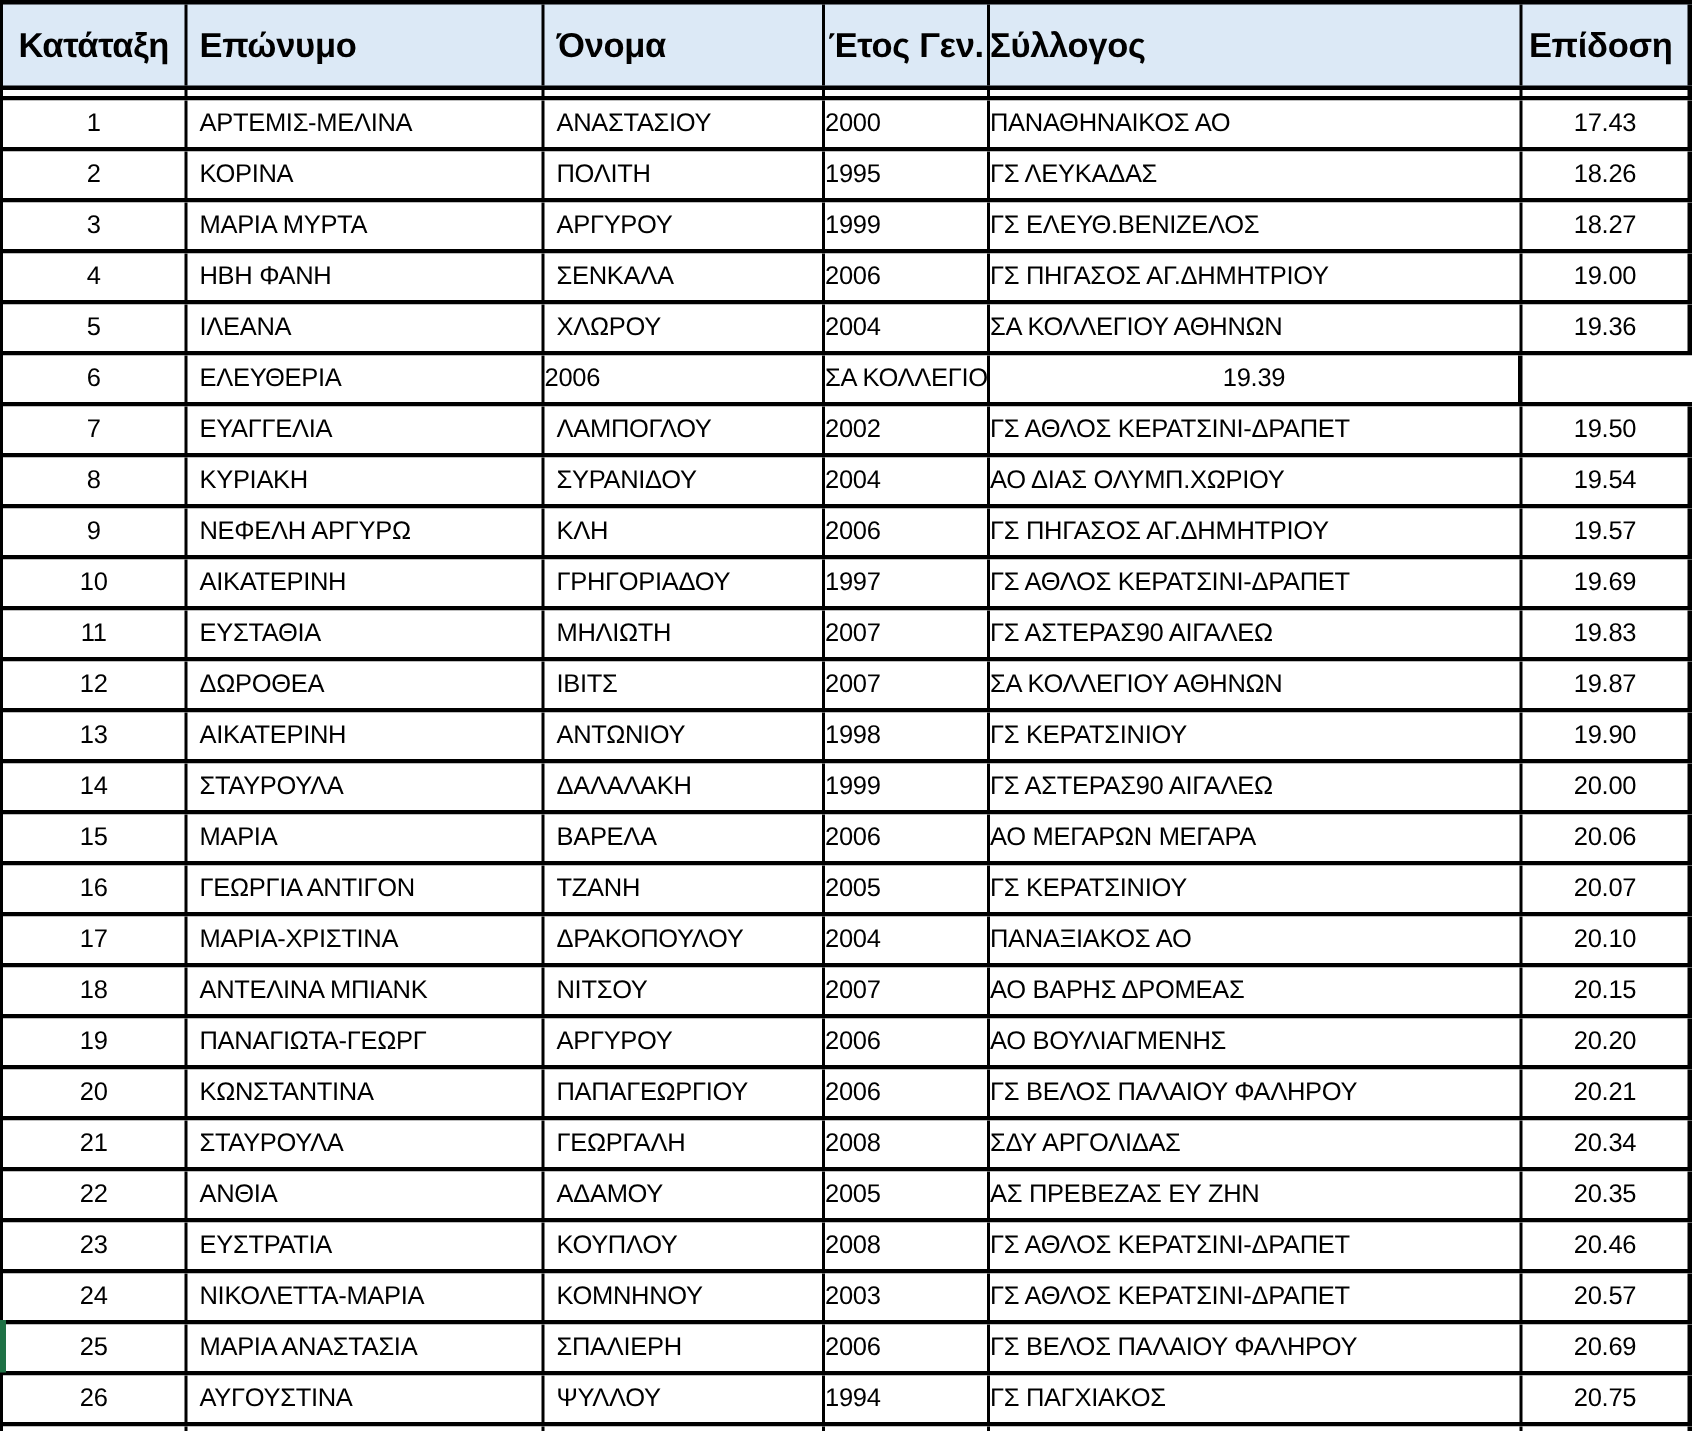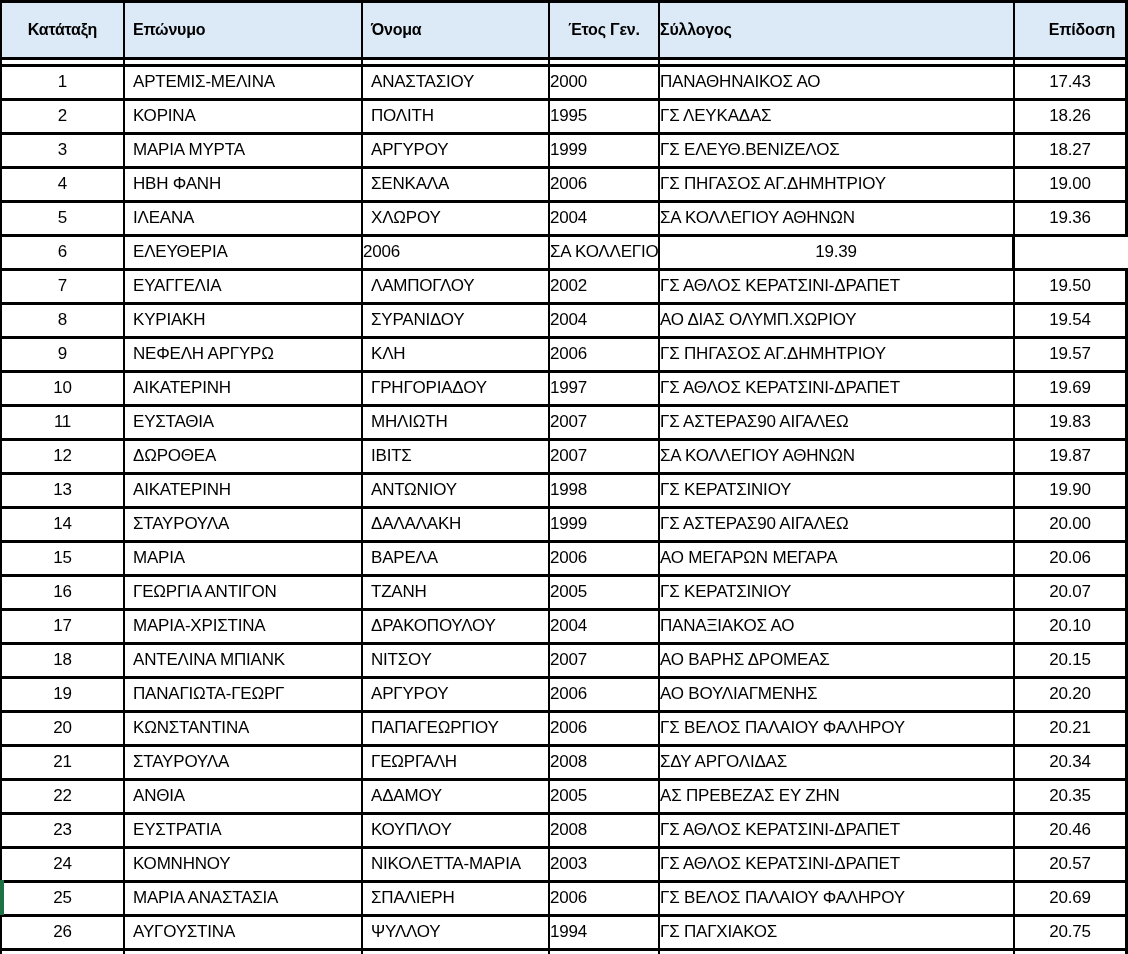--- a/index.html
+++ b/index.html
@@ -19,21 +19,21 @@
     border-right: 2px solid #000;
     overflow: hidden; white-space: nowrap;
   }
   .cell:last-child { border-right: 3px solid #000; }
   
   .header-row {
     height: 60px; background: #dce9f6;
     border-top: 3px solid #000; border-bottom: 3px solid #000;
   }
   .header-row .cell {
-    font-weight: bold; font-size: 16px; line-height: 54px;
+    font-weight: bold; font-size: 23px; line-height: 54px;
   }
   
   .gap-row { height: 7px; border-bottom: 3px solid #000; background: #fff; }
   
   .data-row { height: 34px; border-bottom: 3px solid #000; background: #fff; }
   .data-row .cell { font-size: 17px; line-height: 30px; }
   
   .partial-row { height: 6px; background: #fff; }
   
   .al-center { text-align: center; }
@@ -273,22 +273,22 @@
     <div class="cell al-center">23</div>
     <div class="cell al-left">ΕΥΣΤΡΑΤΙΑ</div>
     <div class="cell al-left">ΚΟΥΠΛΟΥ</div>
     <div class="cell al-right">2008</div>
     <div class="cell al-left club-col">ΓΣ ΑΘΛΟΣ ΚΕΡΑΤΣΙΝΙ-ΔΡΑΠΕΤ</div>
     <div class="cell al-center">20.46</div>
   </div>
 
   <div class="grid-row data-row">
     <div class="cell al-center">24</div>
+    <div class="cell al-left">ΝΙΚΟΛΕΤΤΑ-ΜΑΡΙΑ</div>
     <div class="cell al-left">ΚΟΜΝΗΝΟΥ</div>
-    <div class="cell al-left">ΝΙΚΟΛΕΤΤΑ-ΜΑΡΙΑ</div>
     <div class="cell al-right">2003</div>
     <div class="cell al-left club-col">ΓΣ ΑΘΛΟΣ ΚΕΡΑΤΣΙΝΙ-ΔΡΑΠΕΤ</div>
     <div class="cell al-center">20.57</div>
   </div>
 
   <div class="grid-row data-row">
     <div class="cell al-center">25</div>
     <div class="cell al-left">ΜΑΡΙΑ ΑΝΑΣΤΑΣΙΑ</div>
     <div class="cell al-left">ΣΠΑΛΙΕΡΗ</div>
     <div class="cell al-right">2006</div>

